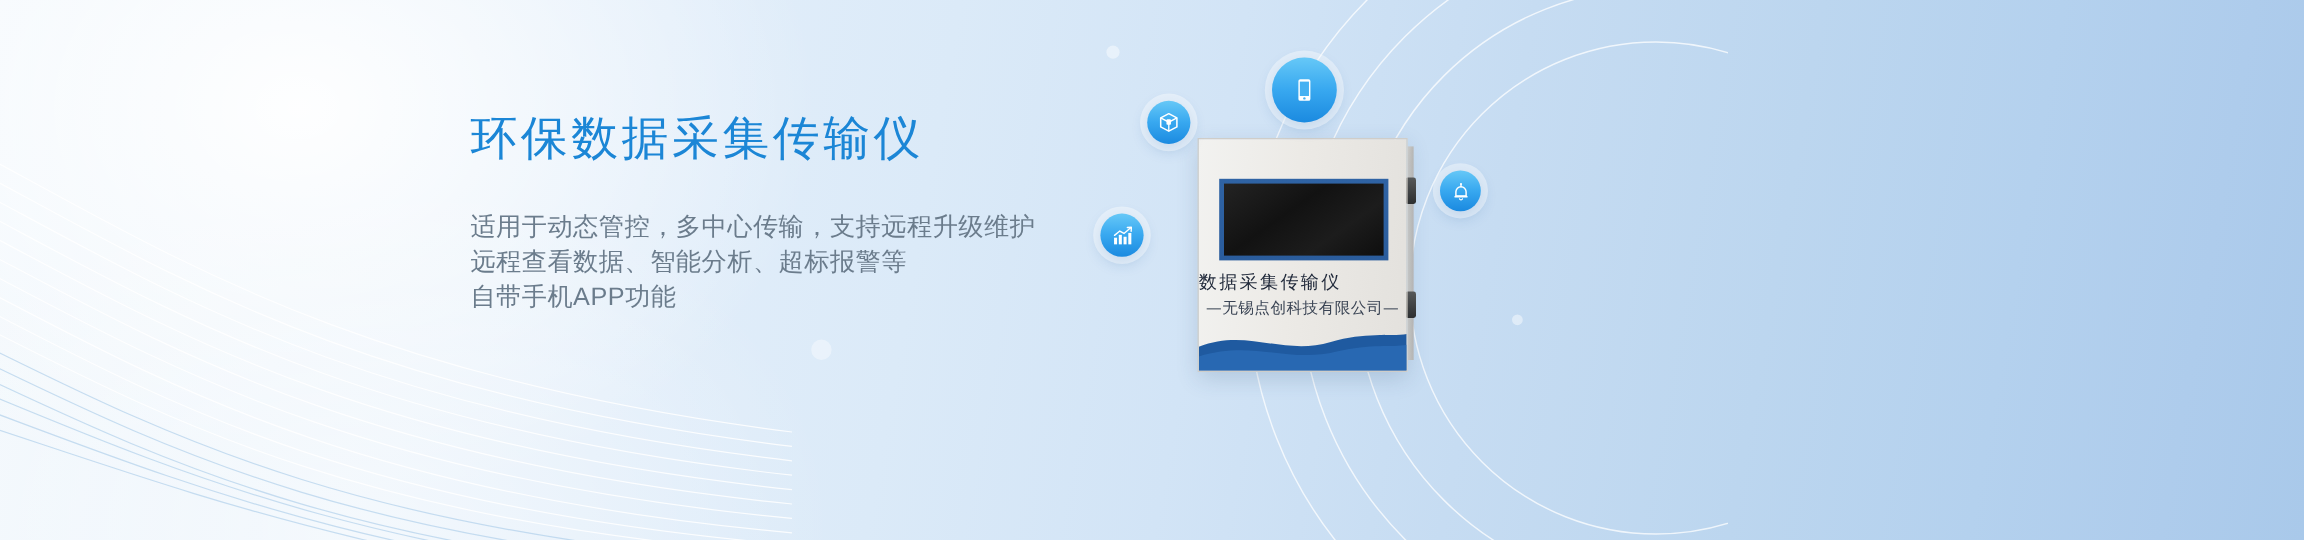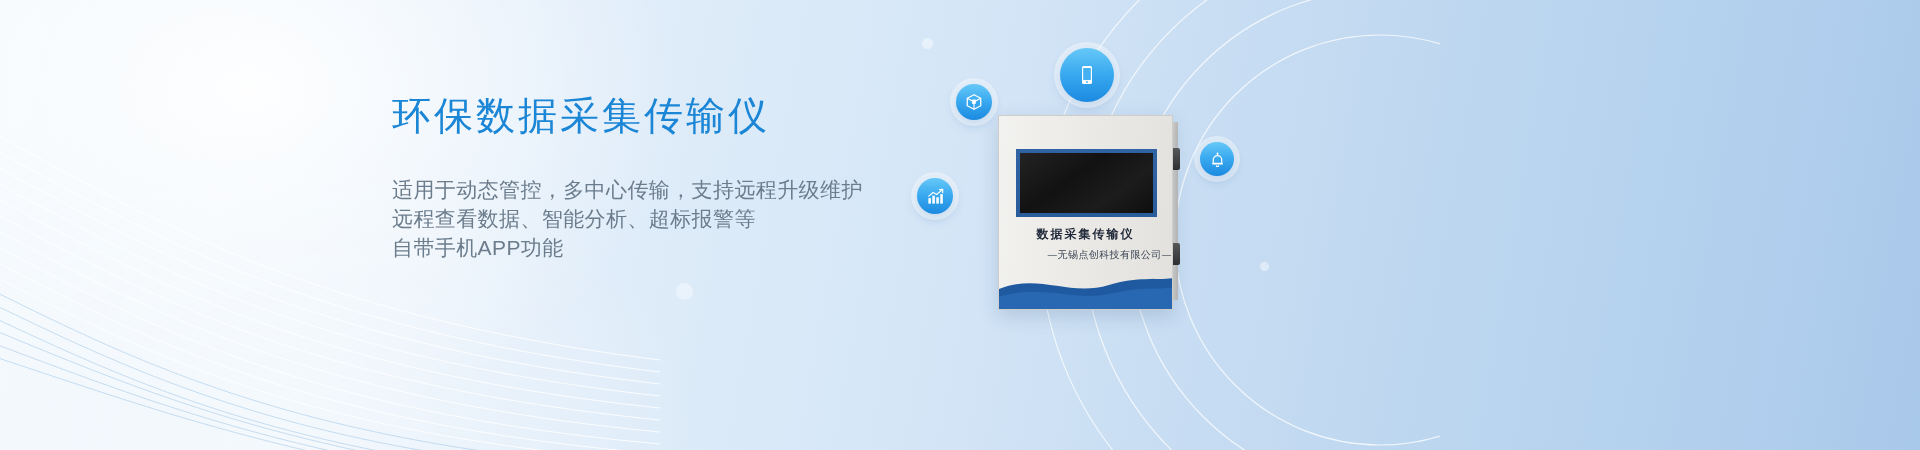--- a/index.html
+++ b/index.html
@@ -93,32 +93,32 @@
     position:absolute;left:17px;top:33px;width:141px;height:68px;
     background:linear-gradient(180deg,#2f63a4,#2a5c9c);
     padding:4px;
   }
   .screen{
     width:100%;height:100%;
     background:linear-gradient(145deg,#232323 0%,#121212 40%,#1c1c1c 70%,#0e0e0e 100%);
   }
   .dev-title{
     position:absolute;left:0;top:110px;width:100%;
+    text-align:left;
+    font-family:"DejaVu Serif","Liberation Serif",serif;
+    font-weight:normal;
+    font-size:15px;
+    letter-spacing:2px;
+    color:#20293a;
+  }
+  .dev-company{
+    position:absolute;left:0;top:132px;width:100%;
     text-align:center;
     font-family:"DejaVu Serif","Liberation Serif",serif;
-    font-weight:bold;
-    font-size:12px;
-    letter-spacing:2px;
-    color:#20293a;
-  }
-  .dev-company{
-    position:absolute;left:0;top:132px;width:100%;
-    text-align:right;
-    font-family:"DejaVu Serif","Liberation Serif",serif;
-    font-size:10px;
+    font-size:13px;
     letter-spacing:.4px;
     color:#3a4454;
   }
   .dev-wave{
     position:absolute;left:0;bottom:0;width:100%;height:46px;overflow:hidden;
   }
 
   
   .badge{
     position:absolute;border-radius:50%;

